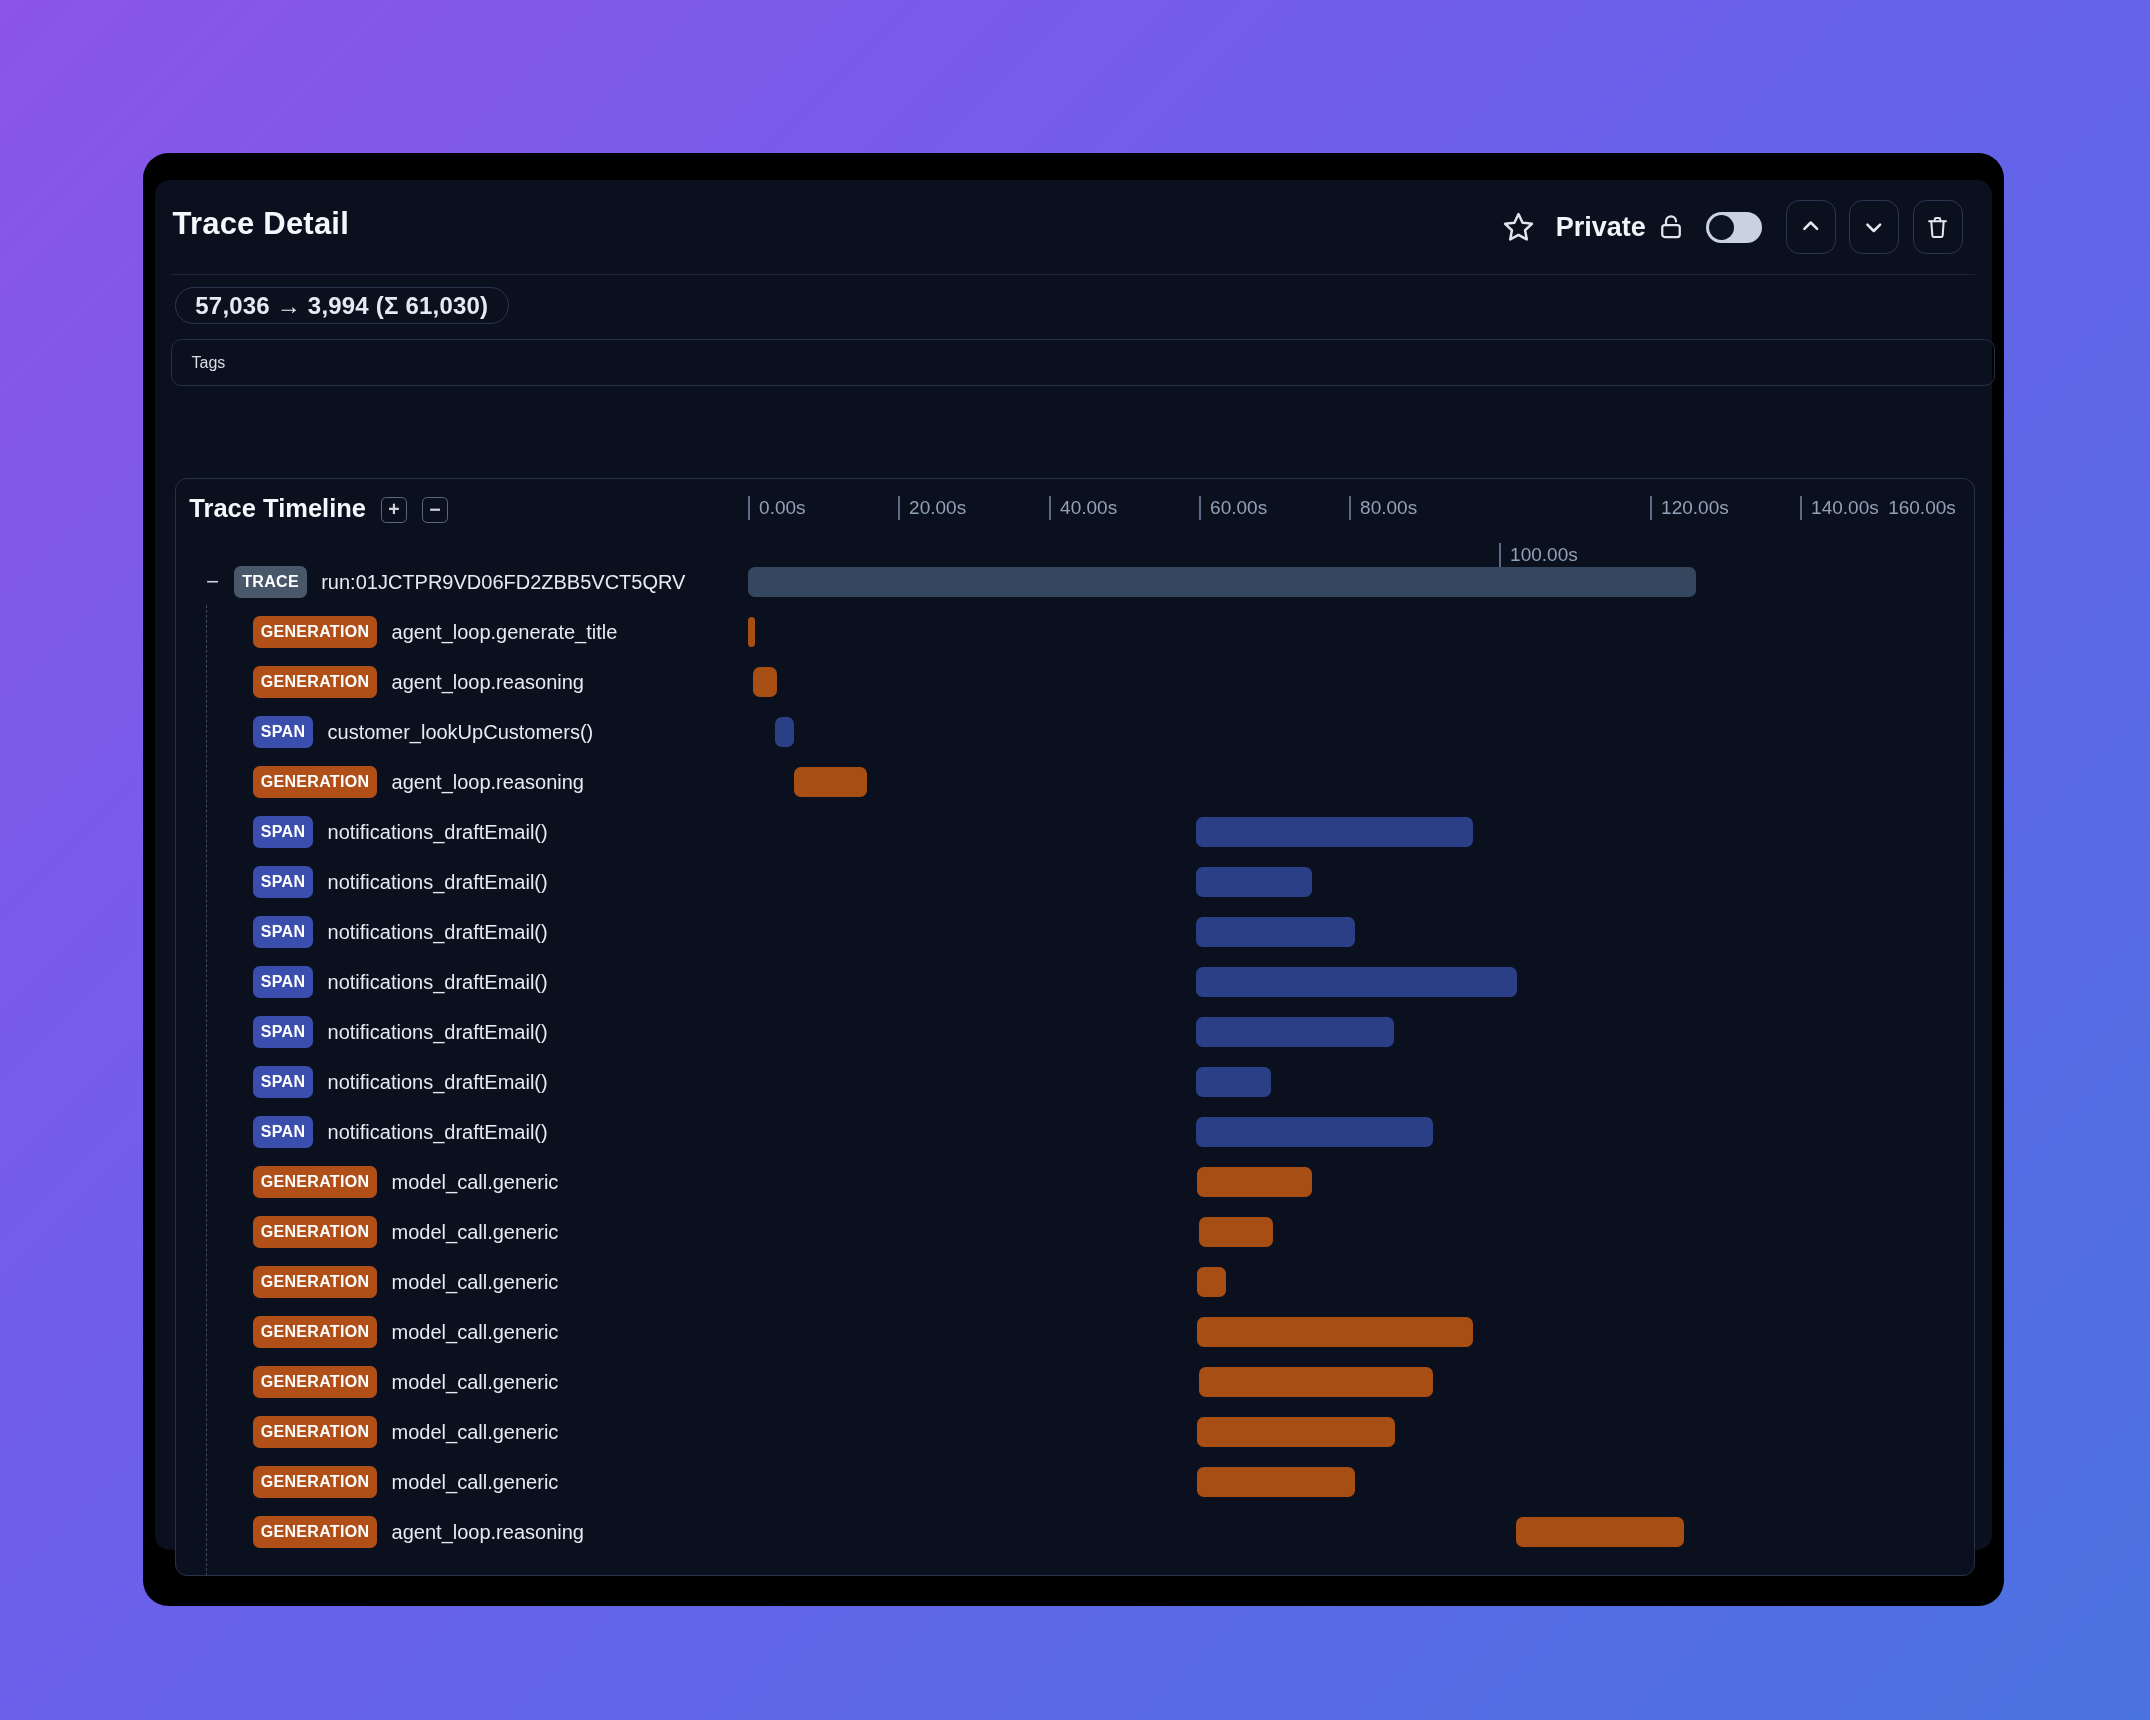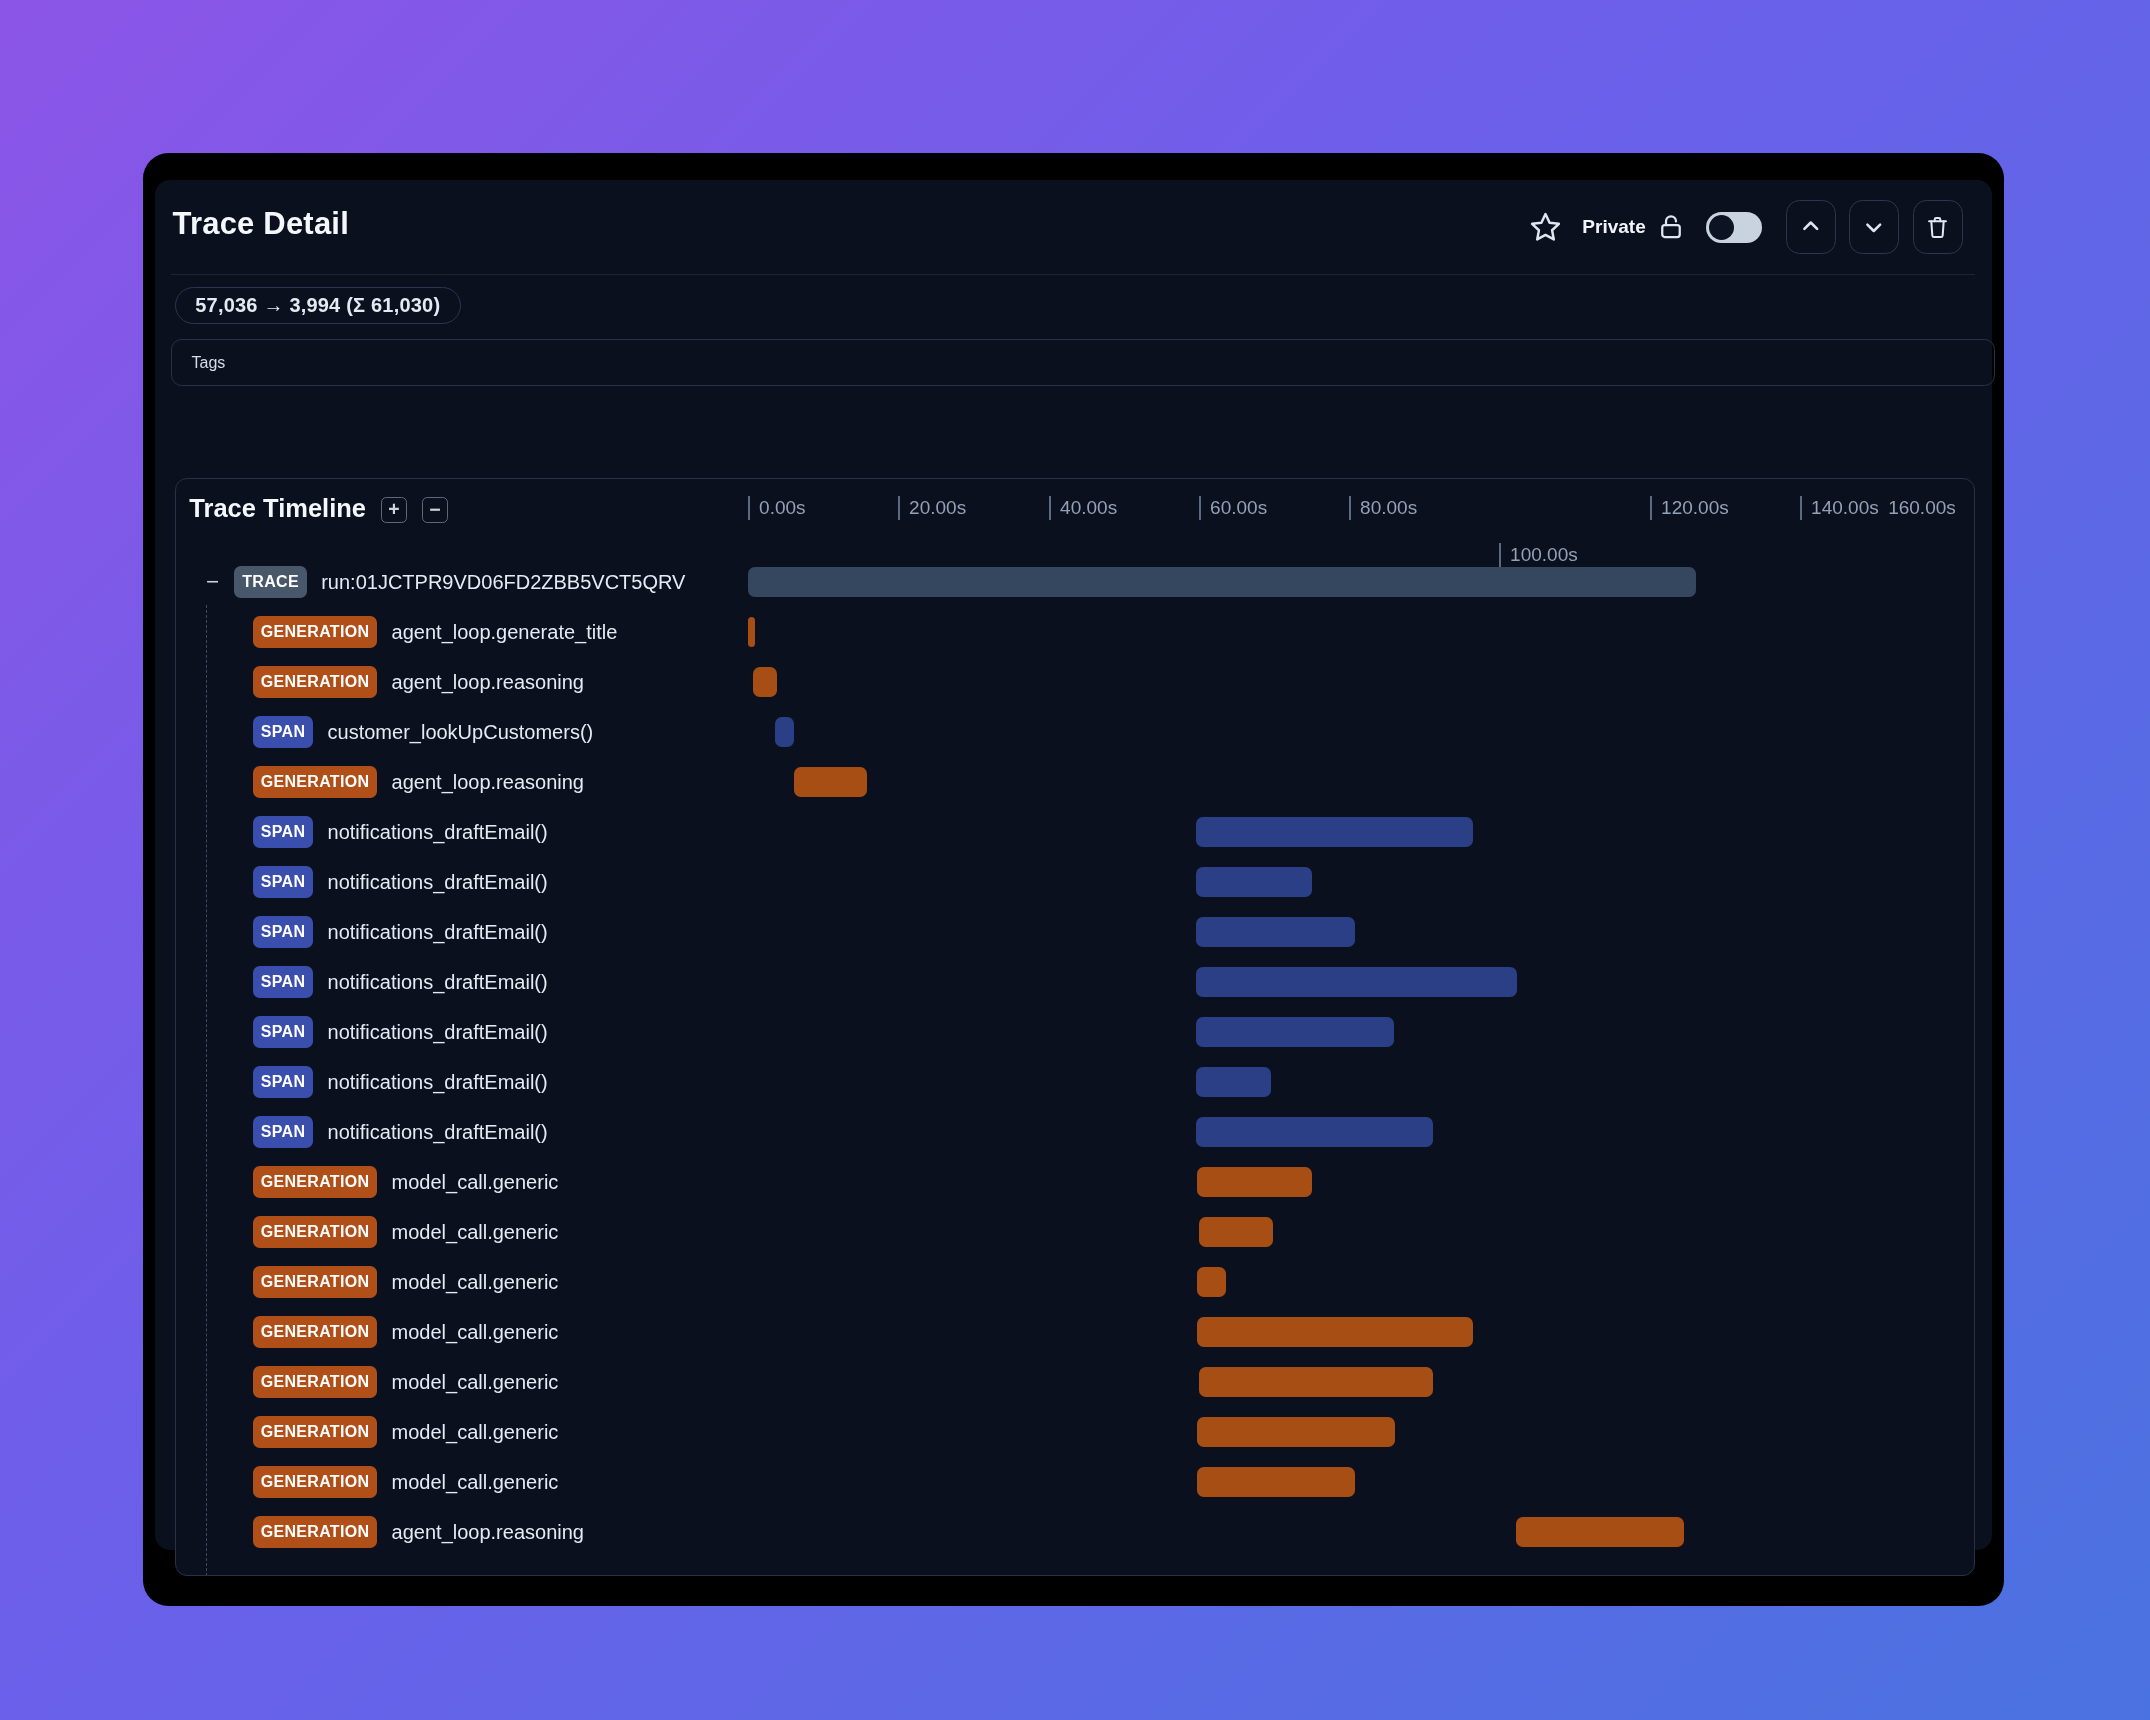--- a/index.html
+++ b/index.html
@@ -17,32 +17,32 @@
     position:absolute;left:12px;right:12px;top:27px;bottom:56px;
     background:#0a101e;border-radius:15px;
   }
   .content{position:absolute;left:16px;right:17.3px;top:0;bottom:0;}
 
   
   .hdr{position:absolute;left:0;right:0;top:0;height:94px;border-bottom:1.5px solid #1b2537;}
   .hdr-title{position:absolute;left:1.5px;top:26px;font-size:31px;font-weight:700;color:#f4f7fb;letter-spacing:0.2px;}
   .hdr-right{position:absolute;right:12px;top:0;height:94px;display:flex;align-items:center;gap:19.5px;}
   .icon{display:inline-flex;align-items:center;justify-content:center;color:#dfe6ef;}
-  .priv{display:flex;align-items:center;gap:10.5px;color:#f1f5fa;font-size:19px;font-weight:700;}
+  .priv{display:flex;align-items:center;gap:10.5px;color:#f1f5fa;font-size:27px;font-weight:700;}
   .toggle{position:relative;width:56px;height:31px;border-radius:16px;}
   .toggle .knob{position:absolute;top:3px;width:25px;height:25px;border-radius:50%;background:#0c1322;}
   .sqbtn{width:50px;height:54px;border:1.5px solid #2b3750;border-radius:13.5px;background:transparent;
          display:flex;align-items:center;justify-content:center;color:#dfe6ef;cursor:pointer;}
   .btnrow{display:flex;gap:13.5px;margin-left:4.5px;}
 
   
   .tokens{
     position:absolute;left:3.8px;top:107px;height:35px;padding:0 19.5px;
     border:1.5px solid #2a3650;border-radius:19.5px;display:inline-flex;align-items:center;
-    color:#e4eaf2;font-size:20px;font-weight:600;letter-spacing:0.2px;white-space:nowrap;
+    color:#e4eaf2;font-size:24px;font-weight:600;letter-spacing:0.2px;white-space:nowrap;
   }
   
   .tagsbox{
     position:absolute;left:0px;top:159px;width:1802px;height:45px;
     border:1.5px solid #26324a;border-radius:10.5px;display:flex;align-items:center;padding-left:19.5px;
     color:#d6dde8;font-size:16px;font-weight:500;
   }
   
   .tabbar{
     position:absolute;left:0;top:216px;width:1804px;height:51px;

